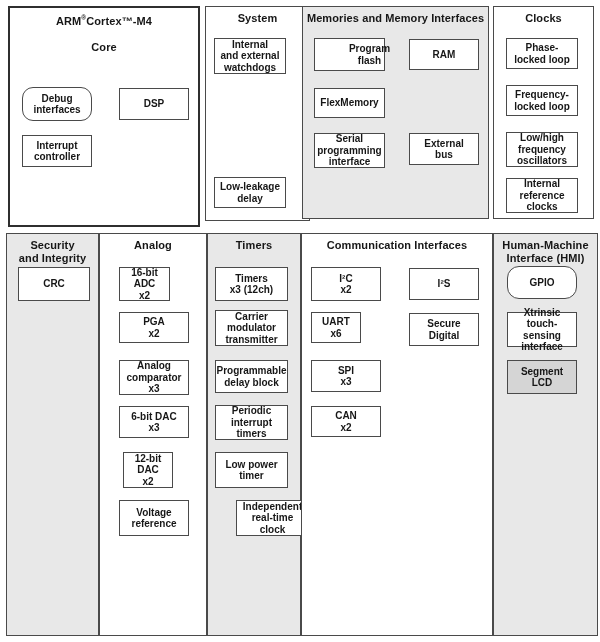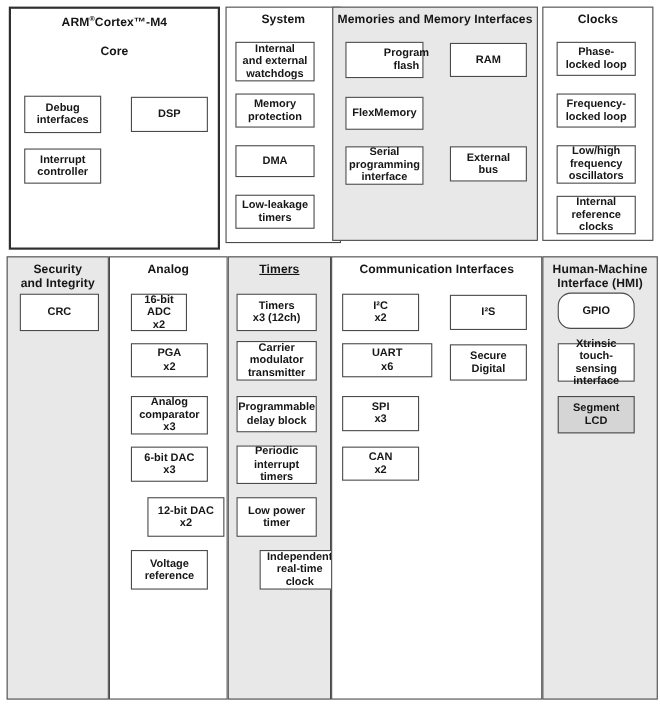--- a/index.html
+++ b/index.html
@@ -27,37 +27,34 @@
 </style>
 </head>
 <body>
 
 <div id="canvas">
 
   <div class="panel" id="panel-core" style="left:8px; top:6px; width:192px; height:221px;">
     <div class="panel-title"><span>ARM</span><span class="sup-reg">®</span><span>Cortex™-M4</span><br>
       <span>Core</span>
     </div>
-    <div class="box" style="left:12px; top:79px; width:70px; height:34px;">Debug
+    <div class="box" style="left:12px; top:79px; width:70px; height:34px;border-radius:11px;">Debug
 interfaces</div>
     <div class="box" style="left:109px; top:80px; width:70px; height:32px;">DSP</div>
     <div class="box" style="left:12px; top:127px; width:70px; height:32px;">Interrupt
 controller</div>
   </div>
 
   <div class="panel" id="panel-system" style="left:205px; top:6px; width:105px; height:215px;">
     <div class="panel-title">System</div>
     <div class="box" style="left:8px; top:31px; width:72px; height:36px;">Internal
 and external
 watchdogs</div>
-    <div class="box" style="left:8px; top:78px; width:72px; height:31px;">Memory
-protection</div>
-    <div class="box" style="left:8px; top:125px; width:72px; height:29px;">DMA</div>
     <div class="box" style="left:8px; top:170px; width:72px; height:31px;">Low-leakage
-timers</div>
+delay</div>
   </div>
 
   <div class="panel gray" id="panel-memories" style="left:302px; top:6px; width:187px; height:213px;">
     <div class="panel-title">Memories and Memory Interfaces</div>
     <div class="box" style="left:11px; top:31px; width:71px; height:33px;padding-left:41px;">Program
 flash</div>
     <div class="box" style="left:106px; top:32px; width:70px; height:31px;">RAM</div>
     <div class="box" style="left:11px; top:81px; width:71px; height:30px;">FlexMemory</div>
     <div class="box" style="left:11px; top:126px; width:71px; height:35px;">Serial
 programming
@@ -90,27 +87,27 @@
     <div class="panel-title">Analog</div>
     <div class="box" style="left:19px; top:33px; width:51px; height:34px;">16-bit ADC
 x2</div>
     <div class="box" style="left:19px; top:78px; width:70px; height:31px;">PGA
 x2</div>
     <div class="box" style="left:19px; top:126px; width:70px; height:35px;">Analog
 comparator
 x3</div>
     <div class="box" style="left:19px; top:172px; width:70px; height:32px;">6-bit DAC
 x3</div>
-    <div class="box" style="left:34px; top:218px; width:70px; height:36px;">12-bit DAC
+    <div class="box" style="left:23px; top:218px; width:50px; height:36px;">12-bit DAC
 x2</div>
     <div class="box" style="left:19px; top:266px; width:70px; height:36px;">Voltage
 reference</div>
   </div>
 
-  <div class="panel gray" id="panel-timers" style="left:207px; top:233px; width:94px; height:403px;text-decoration:underline;">
+  <div class="panel gray" id="panel-timers" style="left:207px; top:233px; width:94px; height:403px;">
     <div class="panel-title">Timers</div>
     <div class="box" style="left:7px; top:33px; width:73px; height:34px;">Timers
 x3 (12ch)</div>
     <div class="box" style="left:7px; top:76px; width:73px; height:36px;">Carrier
 modulator
 transmitter</div>
     <div class="box" style="left:7px; top:126px; width:73px; height:33px;">Programmable
 delay block</div>
     <div class="box" style="left:7px; top:171px; width:73px; height:35px;">Periodic
 interrupt
@@ -120,21 +117,21 @@
     <div class="box" style="left:7px; top:266px; width:73px; height:36px;margin-left:21px;">Independent
 real-time
 clock</div>
   </div>
 
   <div class="panel" id="panel-comm" style="left:301px; top:233px; width:192px; height:403px;">
     <div class="panel-title">Communication Interfaces</div>
     <div class="box" style="left:9px; top:33px; width:70px; height:34px;">I²C
 x2</div>
     <div class="box" style="left:107px; top:34px; width:70px; height:32px;">I²S</div>
-    <div class="box" style="left:9px; top:78px; width:82px; height:31px;">UART
+    <div class="box" style="left:9px; top:78px; width:50px; height:31px;">UART
 x6</div>
     <div class="box" style="left:107px; top:79px; width:70px; height:33px;">Secure
 Digital</div>
     <div class="box" style="left:9px; top:126px; width:70px; height:32px;">SPI
 x3</div>
     <div class="box" style="left:9px; top:172px; width:70px; height:31px;">CAN
 x2</div>
   </div>
 
   <div class="panel gray" id="panel-hmi" style="left:493px; top:233px; width:105px; height:403px;">

